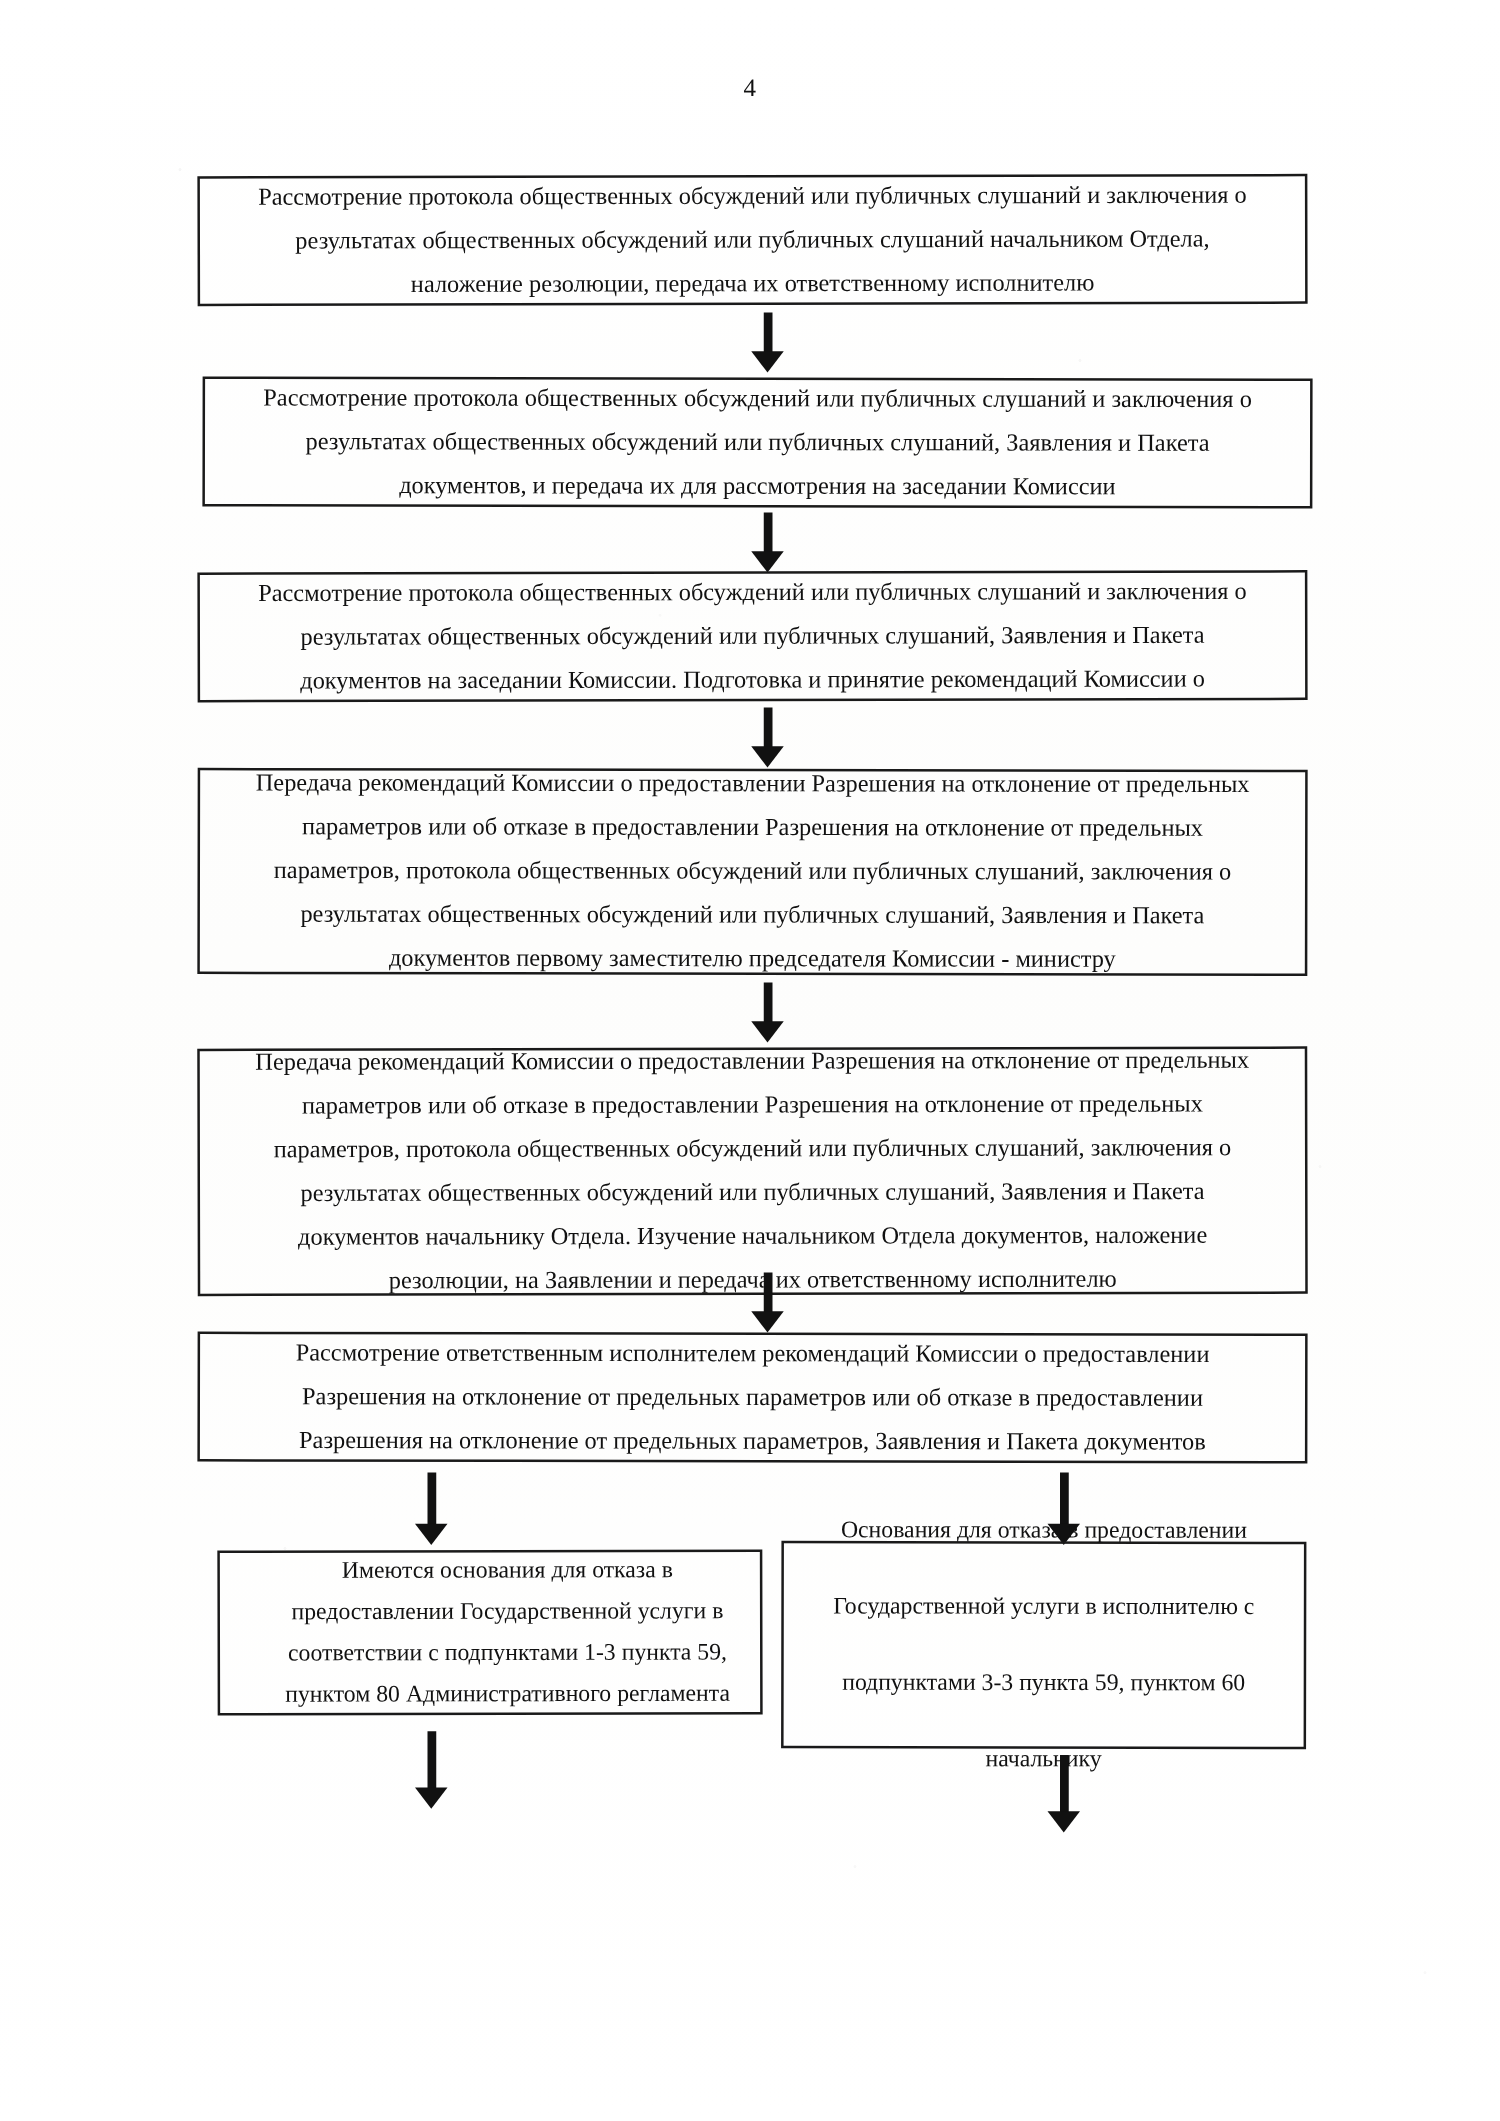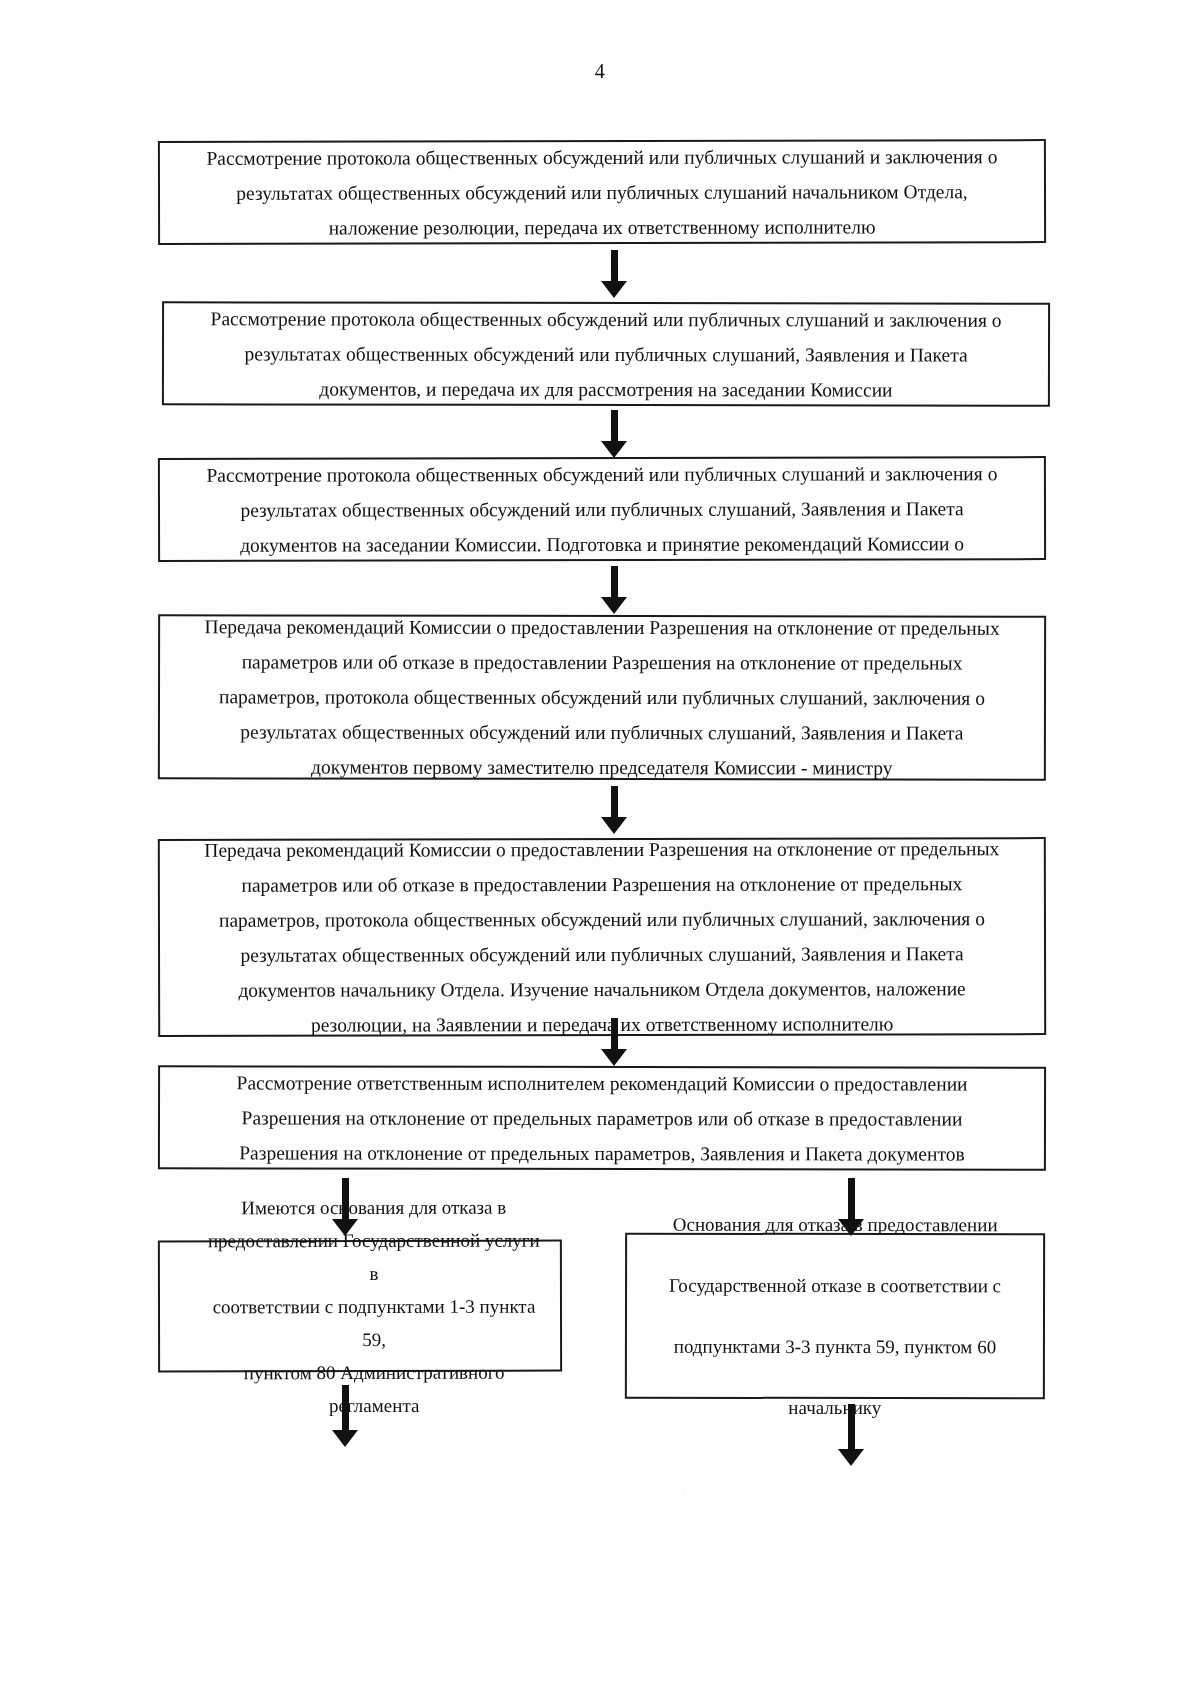--- a/index.html
+++ b/index.html
@@ -171,30 +171,30 @@
 
 <div class="arrow" style="left:332px; top:1178px; height:58px;">
   <div class="shaft"></div>
     <div class="head"></div>
 </div>
 <div class="arrow" style="left:838px; top:1178px; height:58px;">
   <div class="shaft"></div>
     <div class="head"></div>
 </div>
 
-<div class="node narrow skew-a" style="left:158px; top:1240px; width:404px; height:132px;padding-left:44px;">
+<div class="node narrow skew-a" style="left:174px; top:1240px; width:436px; height:132px;padding-left:44px;">
   <span class="line">Имеются основания для отказа в</span>
   <span class="line">предоставлении Государственной услуги в</span>
   <span class="line">соответствии с подпунктами 1-3 пункта 59,</span>
   <span class="line">пунктом 80 Административного регламента</span>
 </div>
 
 <div class="node narrow skew-b" style="left:625px; top:1233px; width:420px; height:166px;gap:28px;">
   <span class="line">Основания для отказа в предоставлении</span>
-  <span class="line">Государственной отказе в соответствии с</span>
+  <span class="line">Государственной услуги в исполнителю с</span>
   <span class="line">подпунктами 3-3 пункта 59, пунктом 60</span>
   <span class="line">начальнику</span>
 </div>
 
 <div class="arrow" style="left:332px; top:1385px; height:62px;">
   <div class="shaft"></div>
     <div class="head"></div>
 </div>
 <div class="arrow" style="left:838px; top:1404px; height:62px;">
   <div class="shaft"></div>

